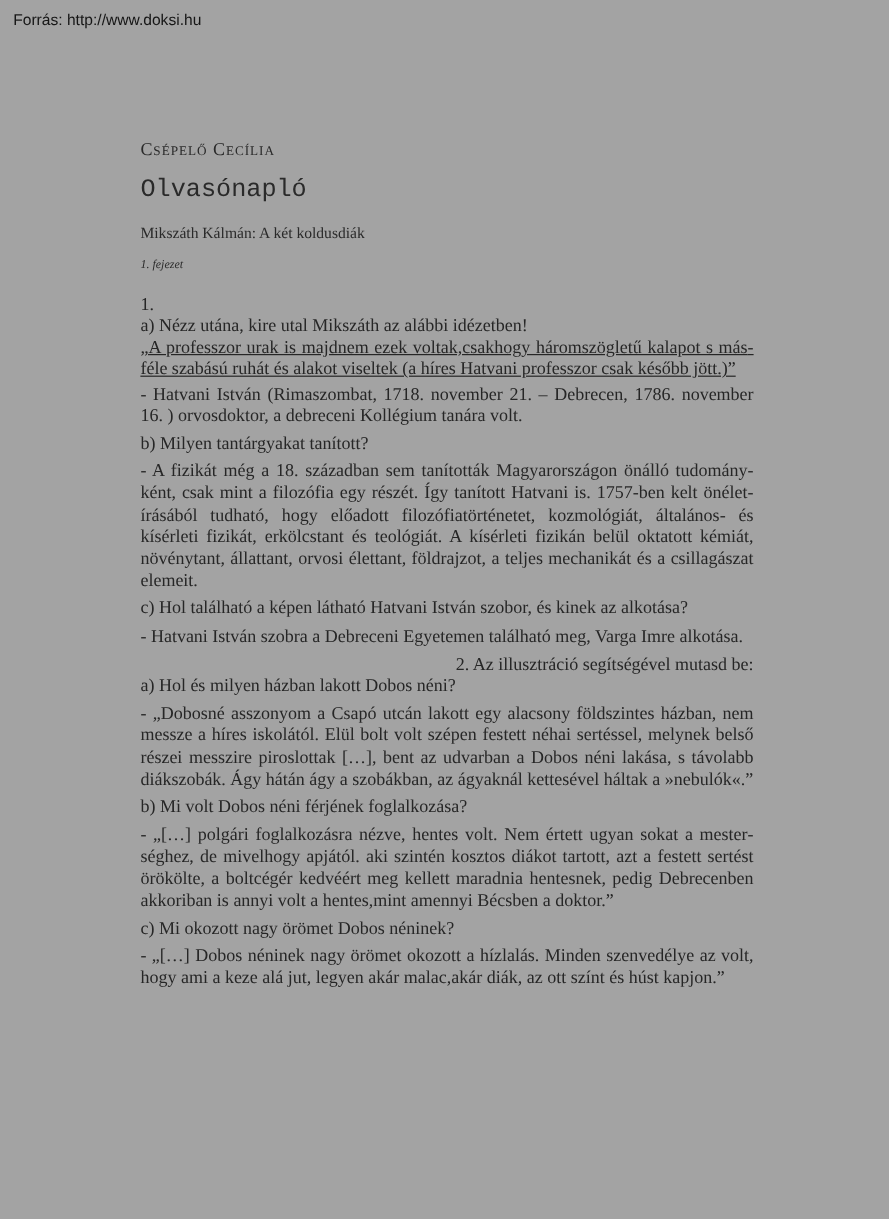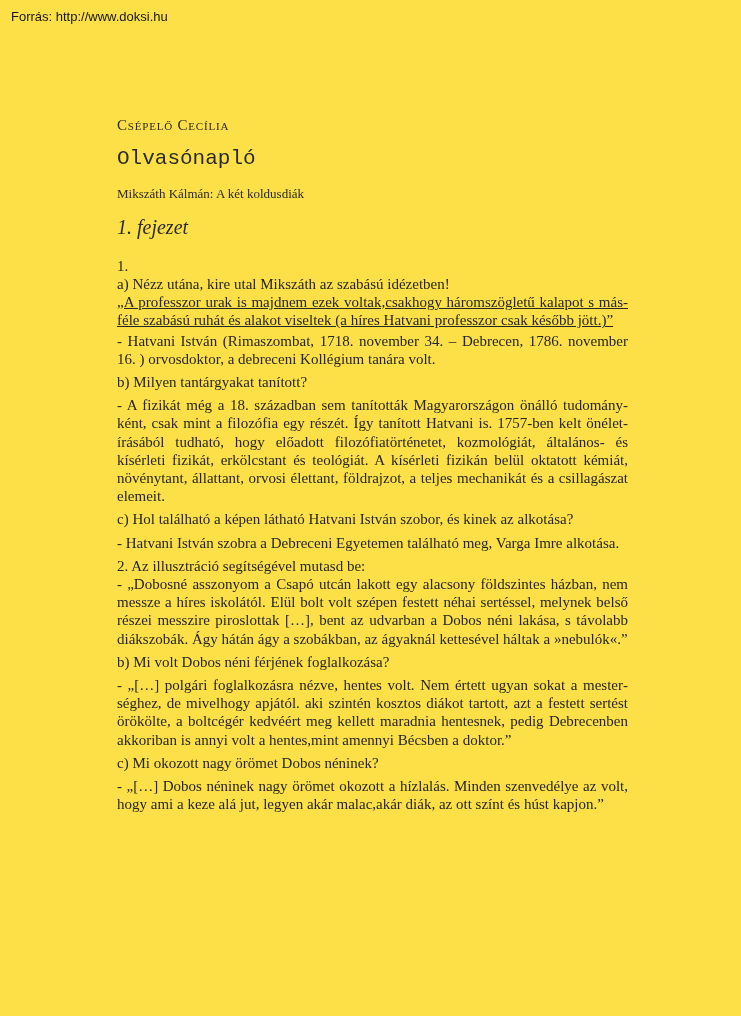--- a/index.html
+++ b/index.html
@@ -4,21 +4,21 @@
 <style>
   html, body {
     margin: 0;
     padding: 0;
     background: #ffffff;
   }
   .page {
     position: relative;
     width: 741px;
     height: 1016px;
-    background: #fde047;
+    background: #a3a3a3;
     overflow: hidden;
     font-family: "Liberation Serif", "DejaVu Serif", serif;
     color: #262626;
   }
   .source {
     position: absolute;
     left: 11px;
     top: 9px;
     font-family: "Liberation Sans", "DejaVu Sans", sans-serif;
     font-size: 13px;
@@ -49,37 +49,37 @@
     font-family: Liberation Mono, monospace;
   }
   .subtitle {
     font-size: 13px;
     margin: 16px 0 13px 0;
     line-height: 1.2;
     color: #2a2a2a;
     font-family: Liberation Serif, serif;
   }
   .chapter {
-    font-size: 20px;
+    font-size: 10px;
     font-style: italic;
     margin: 0 0 18px 0;
     line-height: 1.2;
     color: #2a2a2a;
   }
   .content p {
     font-size: 15px;
     line-height: 18.2px;
     margin: 0 0 5px 0;
     hyphens: manual;
     -webkit-hyphens: manual;
   }
   .tight { margin-bottom: 0 !important; }
   .qgap  { margin-bottom: 2px !important; text-decoration: underline; }
   .just  { text-align: justify; }
-  .section-gap { margin-top: 4px !important; }
+  .section-gap { margin-top: 4px !important; text-align: right; }
   .pagenum {
     position: absolute;
     left: 117px;
     top: 886px;
     width: 497px;
     text-align: right;
     font-size: 15px;
     color: #2a2a2a;
   }
 </style>
@@ -90,29 +90,30 @@
 
   <div class="source">Forrás: http://www.doksi.hu</div>
 
   <div class="content">
     <h1 class="author">Csépelő Cecília</h1>
     <h2 class="title">Olvasónapló</h2>
     <div class="subtitle">Mikszáth Kálmán: A két koldusdiák</div>
     <div class="chapter">1. fejezet</div>
 
     <p class="tight">1.</p>
-    <p class="tight">a) Nézz utána, kire utal Mikszáth az szabású idézetben!</p>
+    <p class="tight">a) Nézz utána, kire utal Mikszáth az alábbi idézetben!</p>
     <p class="just qgap">„A professzor urak is majdnem ezek voltak,csakhogy háromszögletű kalapot s más­féle szabású ruhát és alakot viseltek (a híres Hatvani professzor csak később jött.)”</p>
-    <p class="just">- Hatvani István (Rimaszombat, 1718. november 34. – Debrecen, 1786. november 16. ) orvosdoktor, a debreceni Kollégium tanára volt.</p>
+    <p class="just">- Hatvani István (Rimaszombat, 1718. november 21. – Debrecen, 1786. november 16. ) orvosdoktor, a debreceni Kollégium tanára volt.</p>
     <p>b) Milyen tantárgyakat tanított?</p>
     <p class="just">- A fizikát még a 18. században sem tanították Magyarországon önálló tudomány­ként, csak mint a filozófia egy részét. Így tanított Hatvani is. 1757-ben kelt önélet­írásából tudható, hogy előadott filozófiatörténetet, kozmológiát, általános- és kísérleti fizikát, erkölcstant és teológiát. A kísérleti fizikán belül oktatott kémiát, növénytant, állattant, orvosi élettant, földrajzot, a teljes mechanikát és a csillagászat elemeit.</p>
     <p>c) Hol található a képen látható Hatvani István szobor, és kinek az alkotása?</p>
     <p>- Hatvani István szobra a Debreceni Egyetemen található meg, Varga Imre alkotása.</p>
 
     <p class="section-gap tight">2. Az illusztráció segítségével mutasd be:</p>
+    <p>a) Hol és milyen házban lakott Dobos néni?</p>
     <p class="just">- „Dobosné asszonyom a Csapó utcán lakott egy alacsony földszintes házban, nem messze a híres iskolától. Elül bolt volt szépen festett néhai sertéssel, melynek belső részei messzire piroslottak […], bent az udvarban a Dobos néni lakása, s távolabb diákszobák. Ágy hátán ágy a szobákban, az ágyaknál kettesével háltak a »nebulók«.”</p>
     <p>b) Mi volt Dobos néni férjének foglalkozása?</p>
     <p class="just">- „[…] polgári foglalkozásra nézve, hentes volt. Nem értett ugyan sokat a mester­séghez, de mivelhogy apjától. aki szintén kosztos diákot tartott, azt a festett sertést örökölte, a boltcégér kedvéért meg kellett maradnia hentesnek, pedig Debrecenben akkoriban is annyi volt a hentes,mint amennyi Bécsben a doktor.”</p>
     <p>c) Mi okozott nagy örömet Dobos néninek?</p>
     <p class="just">- „[…] Dobos néninek nagy örömet okozott a hízlalás. Minden szenvedélye az volt, hogy ami a keze alá jut, legyen akár malac,akár diák, az ott színt és húst kapjon.”</p>
   </div>
 
 
 </div>
 

